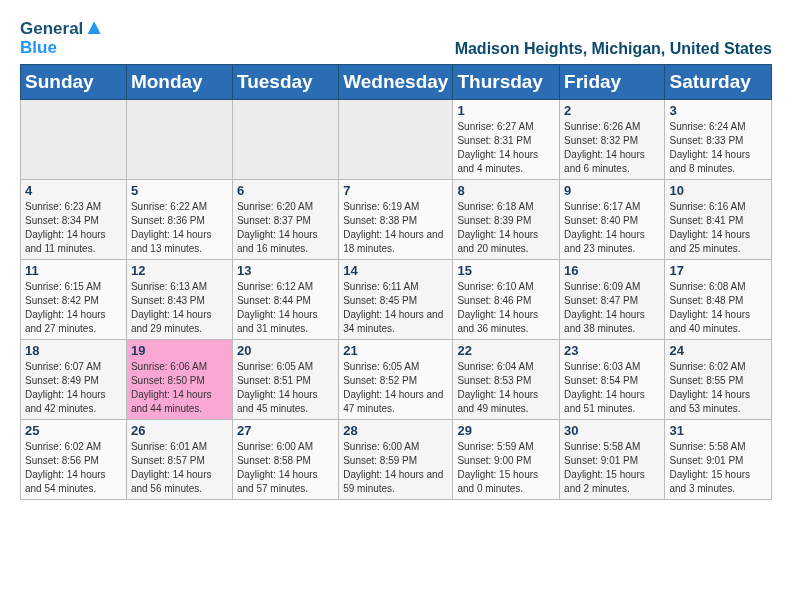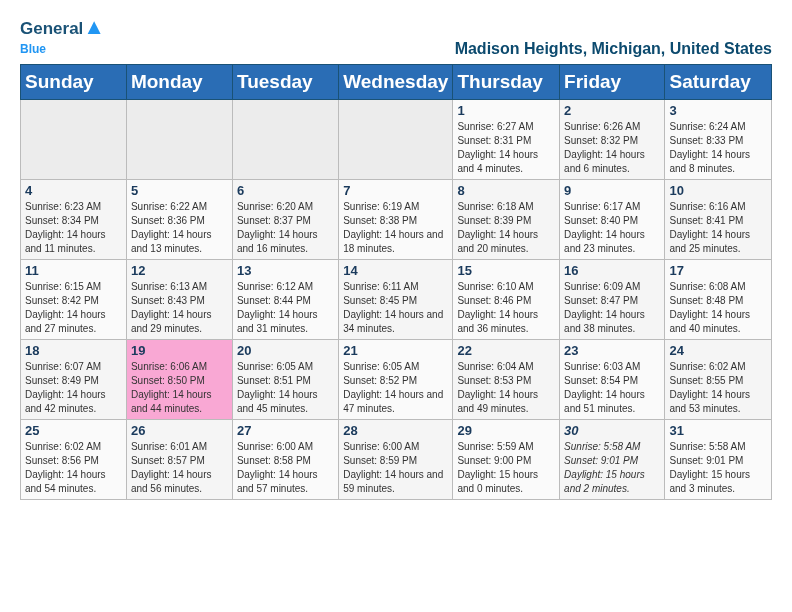--- a/index.html
+++ b/index.html
@@ -22,21 +22,21 @@
   </style>
 </head>
 <body>
 
 <div class="page">
   <div class="header-top">
     <div class="logo">
       <div style="display:inline-block;">
         <div style="font-size:17px;font-weight:bold;color:#1a5276;line-height:1.1;">
           <span style="color:#1a5276;">General</span><span style="color:#2196F3;font-size:22px;">▲</span><br>
-          <span style="color:#2196F3;font-size:12px;">Blue</span>
+          <span style="color:#2196F3;font-size:17px;">Blue</span>
         </div>
       </div>
     </div>
     <div class="title-block">
       <div class="location">Madison Heights, Michigan, United States</div>
     </div>
   </div>
 
   <table>
     <thead>
@@ -173,21 +173,21 @@
             <div class="day-info"><span>Sunrise: 6:00 AM</span><br><span>Sunset: 8:58 PM</span><br><span>Daylight: 14 hours and 57 minutes.</span></div>
           </td>
           <td style="background: rgb(245, 245, 245);">
             <span class="day-num">28</span>
             <div class="day-info"><span>Sunrise: 6:00 AM</span><br><span>Sunset: 8:59 PM</span><br><span>Daylight: 14 hours and 59 minutes.</span></div>
           </td>
           <td style="background: rgb(250, 250, 250);">
             <span class="day-num">29</span>
             <div class="day-info"><span>Sunrise: 5:59 AM</span><br><span>Sunset: 9:00 PM</span><br><span>Daylight: 15 hours and 0 minutes.</span></div>
           </td>
-          <td style="background: rgb(245, 245, 245); font-style: italic;">
+          <td style="background: rgb(245, 245, 245);">
             <span class="day-num">30</span>
             <div class="day-info"><span>Sunrise: 5:58 AM</span><br><span>Sunset: 9:01 PM</span><br><span>Daylight: 15 hours and 2 minutes.</span></div>
           </td>
           <td style="background: rgb(250, 250, 250);">
             <span class="day-num">31</span>
             <div class="day-info"><span>Sunrise: 5:58 AM</span><br><span>Sunset: 9:01 PM</span><br><span>Daylight: 15 hours and 3 minutes.</span></div>
           </td>
         </tr>
       </tbody>
   </table>

